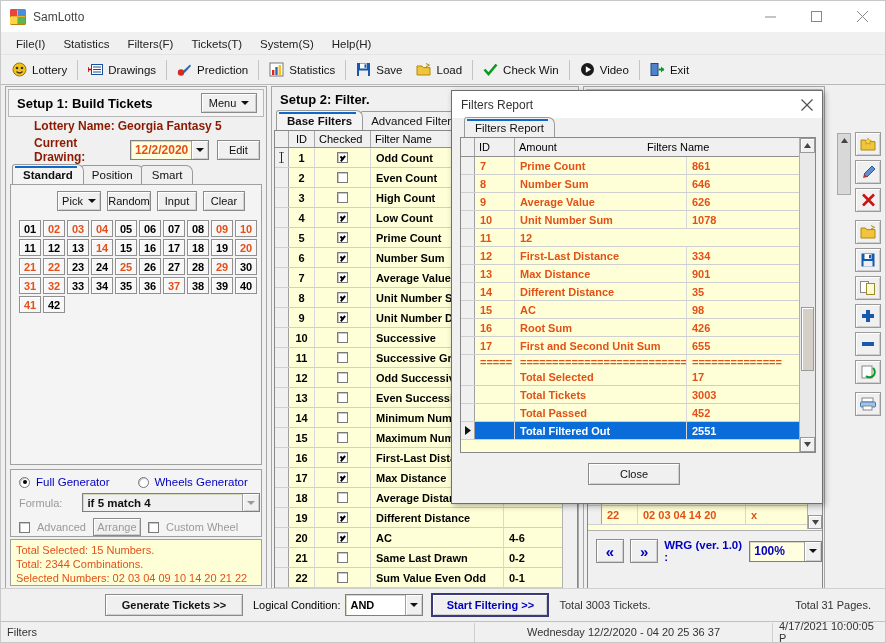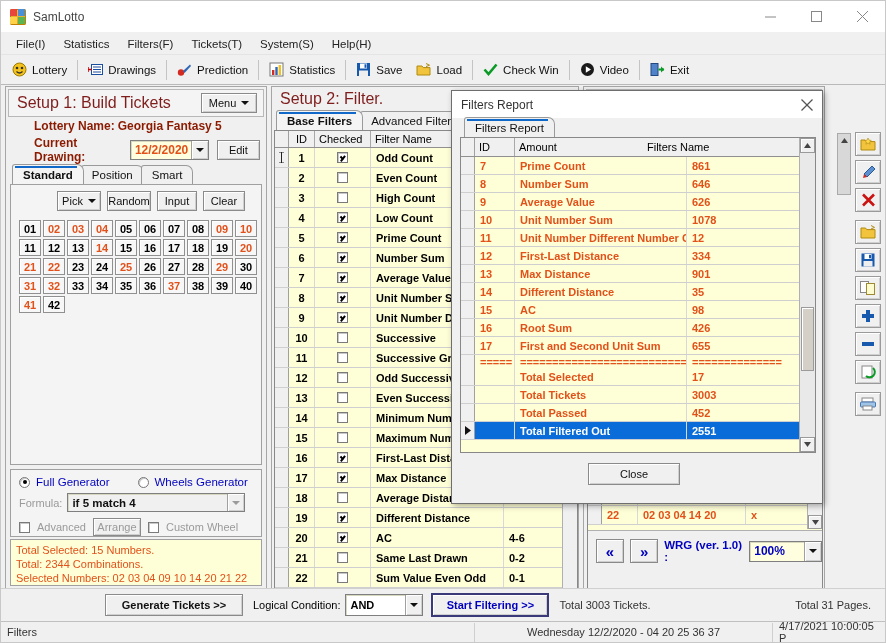--- a/index.html
+++ b/index.html
@@ -34,21 +34,21 @@
   .menubar .mi{padding:2px 9px;font-size:11.5px;color:#222;}
 
   
   .toolbar{height:29px;background:#f0f0f0;display:flex;align-items:center;border-top:1px solid #e4e4e4;border-bottom:1px solid #b9b9b9;padding-left:4px;}
   .tb-btn{display:flex;align-items:center;gap:5px;padding:2px 7px;height:23px;box-sizing:border-box;font-size:11.5px;color:#111;}
   .tb-sep{width:1px;height:20px;background:#c4c4c4;margin:0 3px;}
   .ic{width:15px;height:15px;position:relative;flex:none;}
 
   
   .panel{background:#f0f0f0;border:1px solid #a6a6a6;box-sizing:border-box;position:absolute;}
-  .hdr{color:#7f1d1d;font-weight:normal;font-size:16px;}
+  .hdr{color:#000000;font-weight:bold;font-size:13px;}
 
   .btn{background:#f0f0f0;border:1px solid #8a8a8a;box-sizing:border-box;
     font-size:11px;color:#111;display:flex;align-items:center;justify-content:center;
     box-shadow:inset 1px 1px 0 #fff, inset -1px -1px 0 #cfcfcf;}
   .btn.def{border:2px solid #3a3a7a;}
   .caret{width:0;height:0;border-left:4px solid transparent;border-right:4px solid transparent;border-top:4px solid #111;display:inline-block;margin-left:5px;}
 
   .field{background:#ffffdf;border:1px solid #7f7f7f;box-sizing:border-box;
     box-shadow:inset 1px 1px 0 #d8d8c0;display:flex;align-items:center;}
   .field .val{padding-left:4px;}
@@ -358,21 +358,21 @@
 
     <div style="position:absolute;left:4px;top:382px;right:4px;height:68px;border:1px solid #a0a0a0;background:#f4f4f4;box-sizing:border-box;">
       <div style="display:flex;align-items:center;padding:6px 0 0 8px;gap:6px;">
         <span class="radio on"></span>
         <span class="blue" style="font-size:11.5px;">Full Generator</span>
         <span class="radio" style="margin-left:22px;"></span>
         <span class="blue" style="font-size:11.5px;">Wheels Generator</span>
       </div>
       <div style="display:flex;align-items:center;padding:5px 0 0 8px;">
         <span class="dim">Formula:</span>
-        <div class="field" style="margin-left:5px;width:178px;height:19px;background:#f0f0f0;">
+        <div class="field" style="margin-left:20px;width:178px;height:19px;background:#f0f0f0;">
           <span class="val bold" style="font-size:11.5px;color:#111;">if 5 match 4</span>
           <span class="dropbtn">
               <span class="caret" style="margin:0;border-top-color:#9a9a9a;"></span>
             </span>
         </div>
       </div>
       <div style="display:flex;align-items:center;padding:6px 0 0 8px;gap:7px;">
         <span class="chk"></span>
         <span class="dim">Advanced</span>
         <div class="btn dim" style="width:48px;height:18px;color:#9a9a9a;">
@@ -794,21 +794,20 @@
           </div>
           <div class="grow" style="height: 18px;">
             <div class="rowsel"></div>
             <div class="gc bold orange" style="width: 40px;">10</div>
             <div class="gc bold orange" style="width: 172px;">Unit Number Sum</div>
             <div class="gc bold orange" style="flex: 1 1 0%; border-right: none;">1078</div>
           </div>
           <div class="grow" style="height: 18px;">
             <div class="rowsel"></div>
             <div class="gc bold orange" style="width: 40px;">11</div>
-            <div class="gc bold orange" style="width: 172px;">Unit Number Different Number C</div>
             <div class="gc bold orange" style="flex: 1 1 0%; border-right: none;">12</div>
           </div>
           <div class="grow" style="height: 18px;">
             <div class="rowsel"></div>
             <div class="gc bold orange" style="width: 40px;">12</div>
             <div class="gc bold orange" style="width: 172px;">First-Last Distance</div>
             <div class="gc bold orange" style="flex: 1 1 0%; border-right: none;">334</div>
           </div>
           <div class="grow" style="height: 18px;">
             <div class="rowsel"></div>

